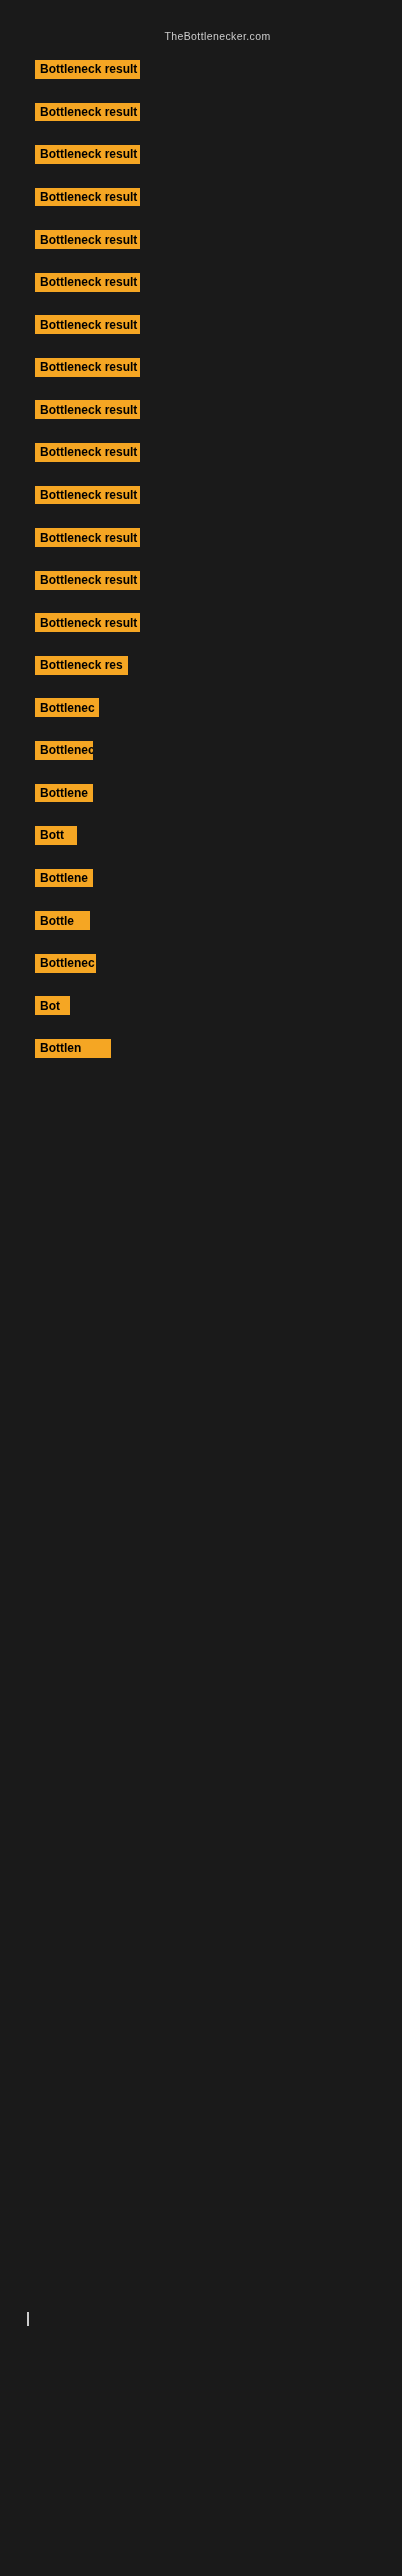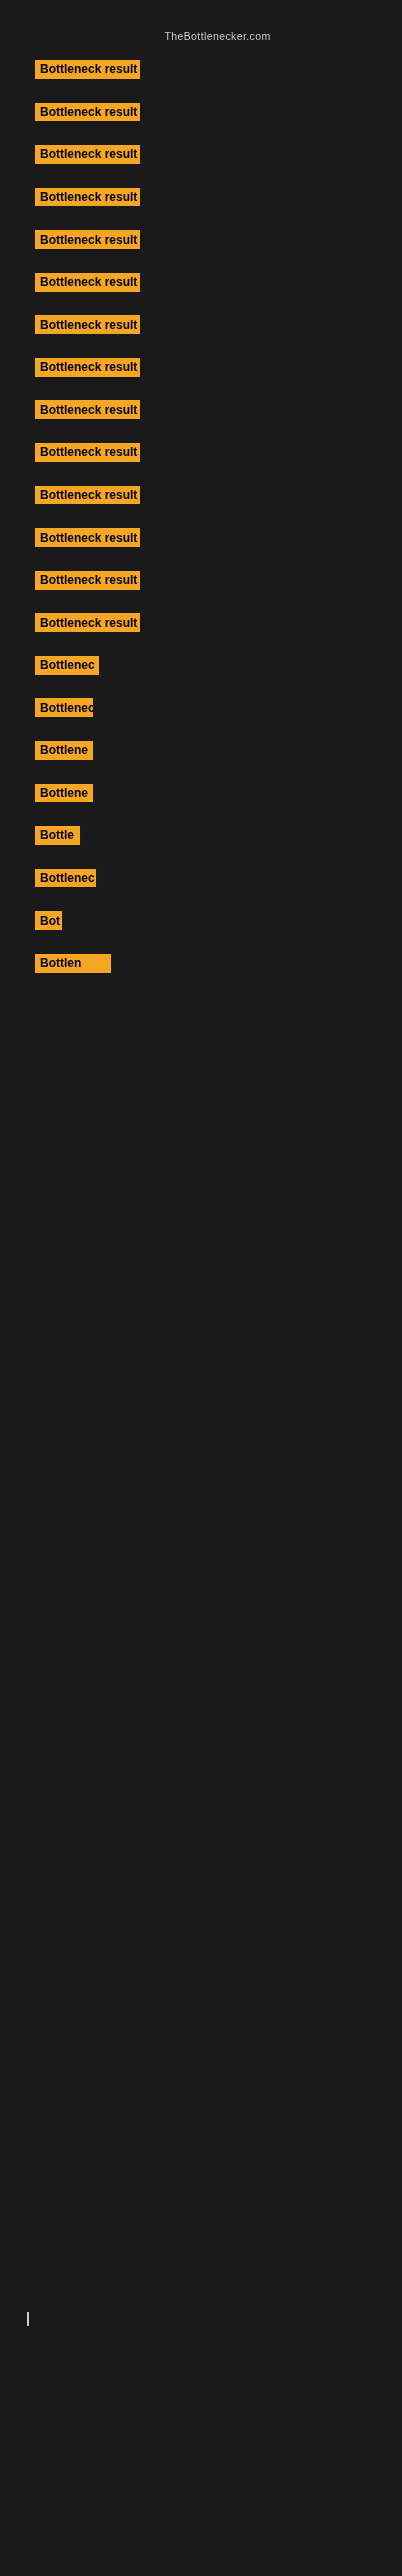--- a/index.html
+++ b/index.html
@@ -55,23 +55,23 @@
     .row-11 .bottleneck-item { width: 105px; }
     .row-12 .bottleneck-item { width: 105px; }
     .row-13 .bottleneck-item { width: 105px; }
     .row-14 .bottleneck-item { width: 105px; }
     .row-15 .bottleneck-item { width: 93px; }
     .row-16 .bottleneck-item { width: 64px; }
     .row-17 .bottleneck-item { width: 58px; }
     .row-18 .bottleneck-item { width: 58px; }
     .row-19 .bottleneck-item { width: 42px; }
     .row-20 .bottleneck-item { width: 58px; }
-    .row-21 .bottleneck-item { width: 45px; }
+    .row-21 .bottleneck-item { width: 55px; }
     .row-22 .bottleneck-item { width: 61px; }
-    .row-23 .bottleneck-item { width: 27px; }
+    .row-23 .bottleneck-item { width: 35px; }
     .row-24 .bottleneck-item { width: 76px; }
 
     .spacer {
       height: 48px;
     }
 
     .cursor-line {
       position: absolute;
       left: 3.2px;
       width: 1.6px;
@@ -95,23 +95,25 @@
     <div class="row row-5"><span class="bottleneck-item">Bottleneck result</span></div>
     <div class="row row-6"><span class="bottleneck-item">Bottleneck result</span></div>
     <div class="row row-7"><span class="bottleneck-item">Bottleneck result</span></div>
     <div class="row row-8"><span class="bottleneck-item">Bottleneck result</span></div>
     <div class="row row-9"><span class="bottleneck-item">Bottleneck result</span></div>
     <div class="row row-10"><span class="bottleneck-item">Bottleneck result</span></div>
     <div class="row row-11"><span class="bottleneck-item">Bottleneck result</span></div>
     <div class="row row-12"><span class="bottleneck-item">Bottleneck result</span></div>
     <div class="row row-13"><span class="bottleneck-item">Bottleneck result</span></div>
     <div class="row row-14"><span class="bottleneck-item">Bottleneck result</span></div>
+    <div class="row row-15"><span class="bottleneck-item">Bottleneck res</span></div>
     <div class="row row-16"><span class="bottleneck-item">Bottlenec</span></div>
     <div class="row row-17"><span class="bottleneck-item">Bottleneck r</span></div>
     <div class="row row-18"><span class="bottleneck-item">Bottlene</span></div>
+    <div class="row row-19"><span class="bottleneck-item">Bott</span></div>
     <div class="row row-20"><span class="bottleneck-item">Bottlene</span></div>
     <div class="row row-21"><span class="bottleneck-item">Bottle</span></div>
     <div class="row row-22"><span class="bottleneck-item">Bottlenec</span></div>
     <div class="row row-23"><span class="bottleneck-item">Bot</span></div>
     <div class="row row-24"><span class="bottleneck-item">Bottlen</span></div>
   </div>
 
 <div class="spacer"></div>
 <div class="spacer"></div>
 <div class="spacer"></div>

